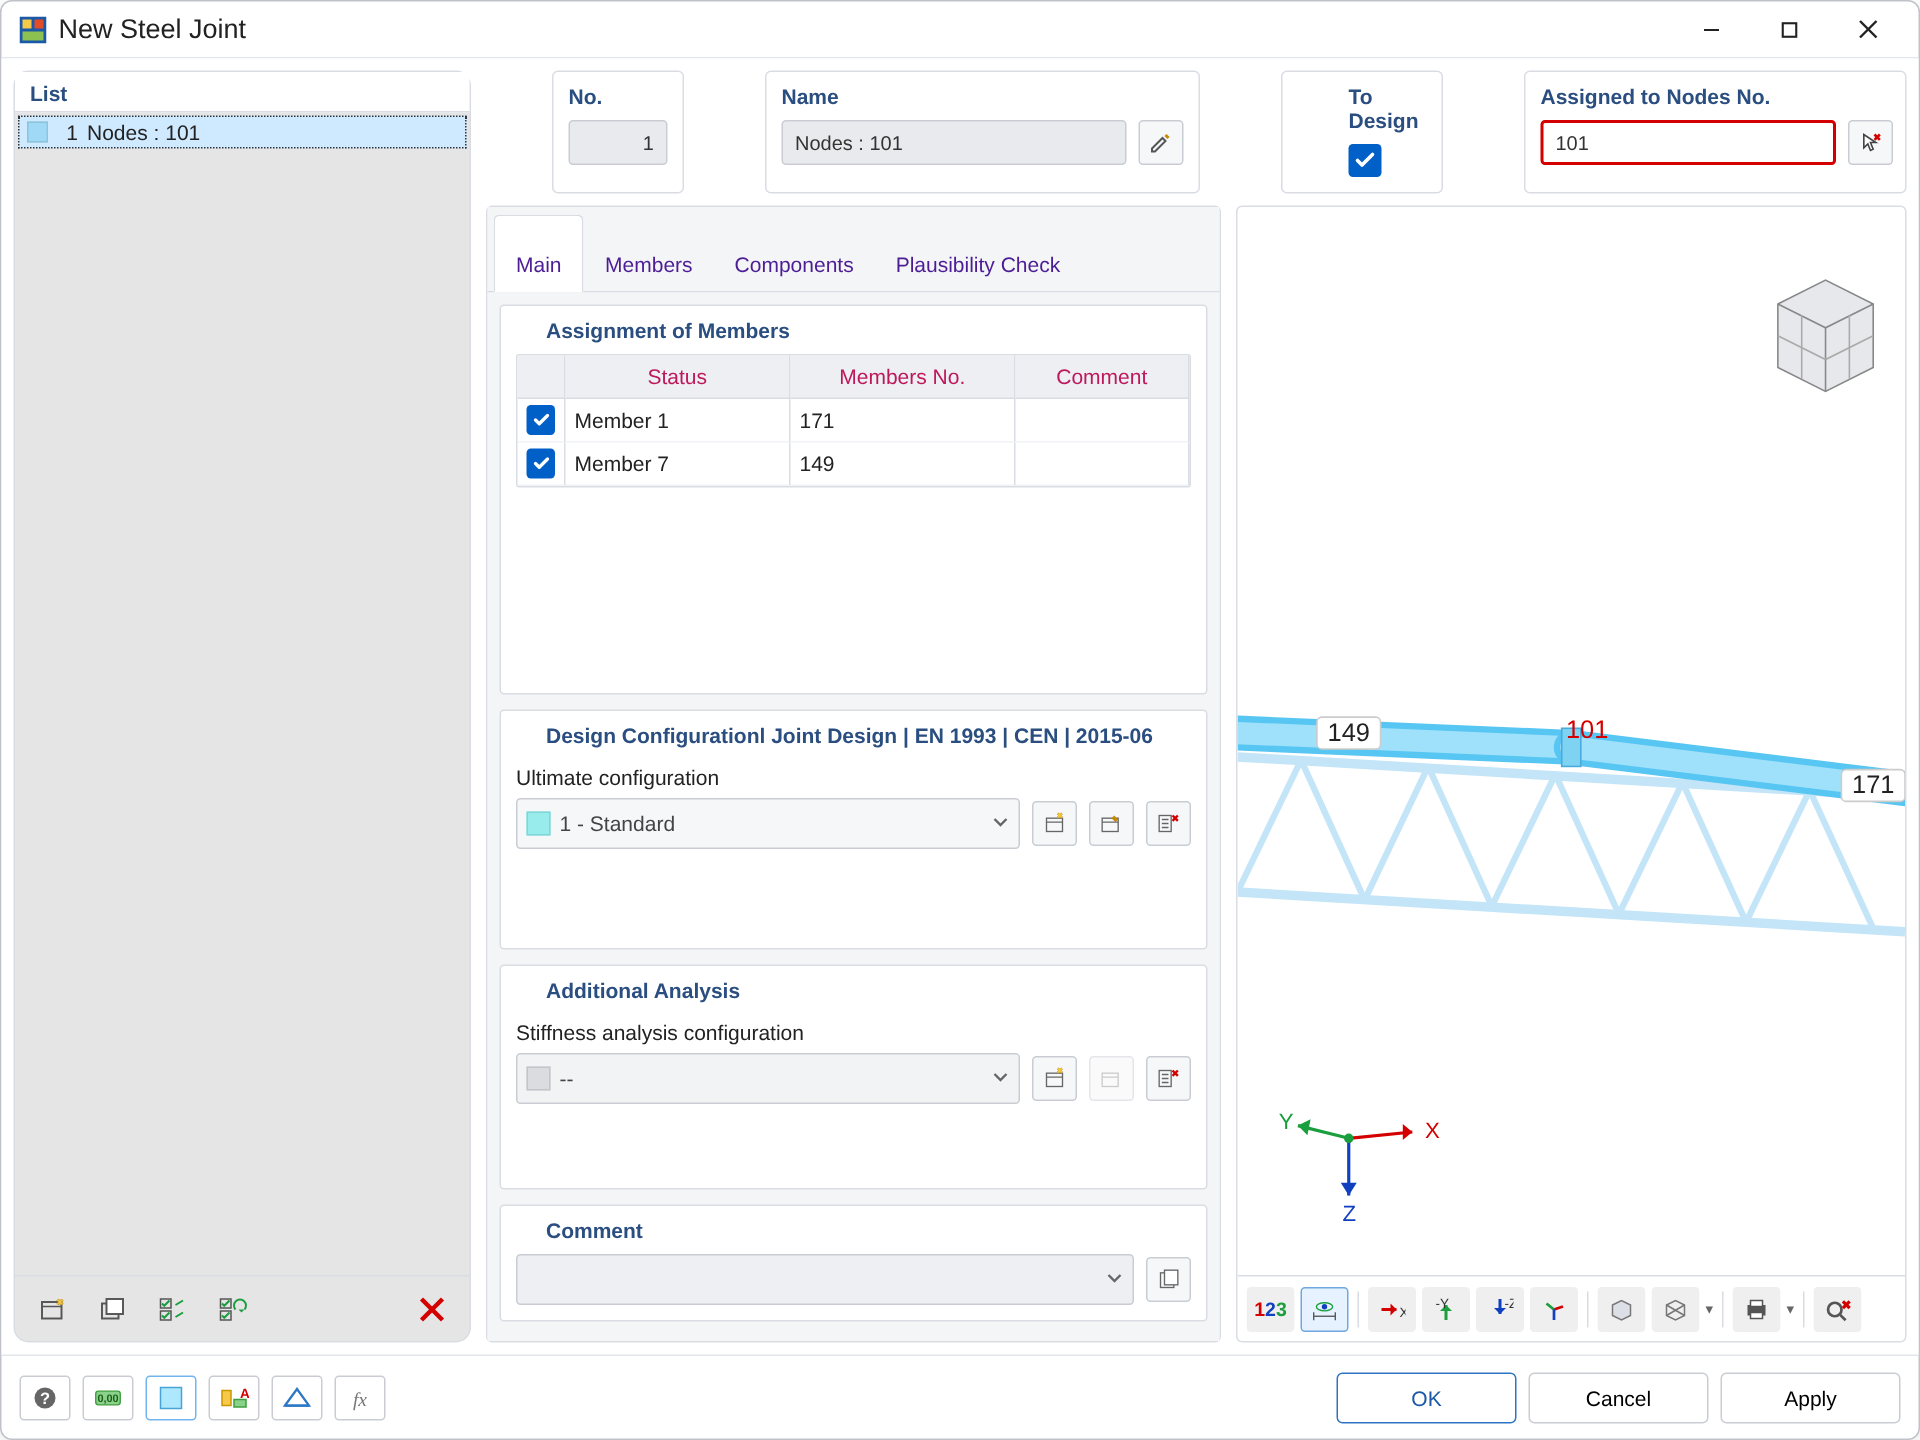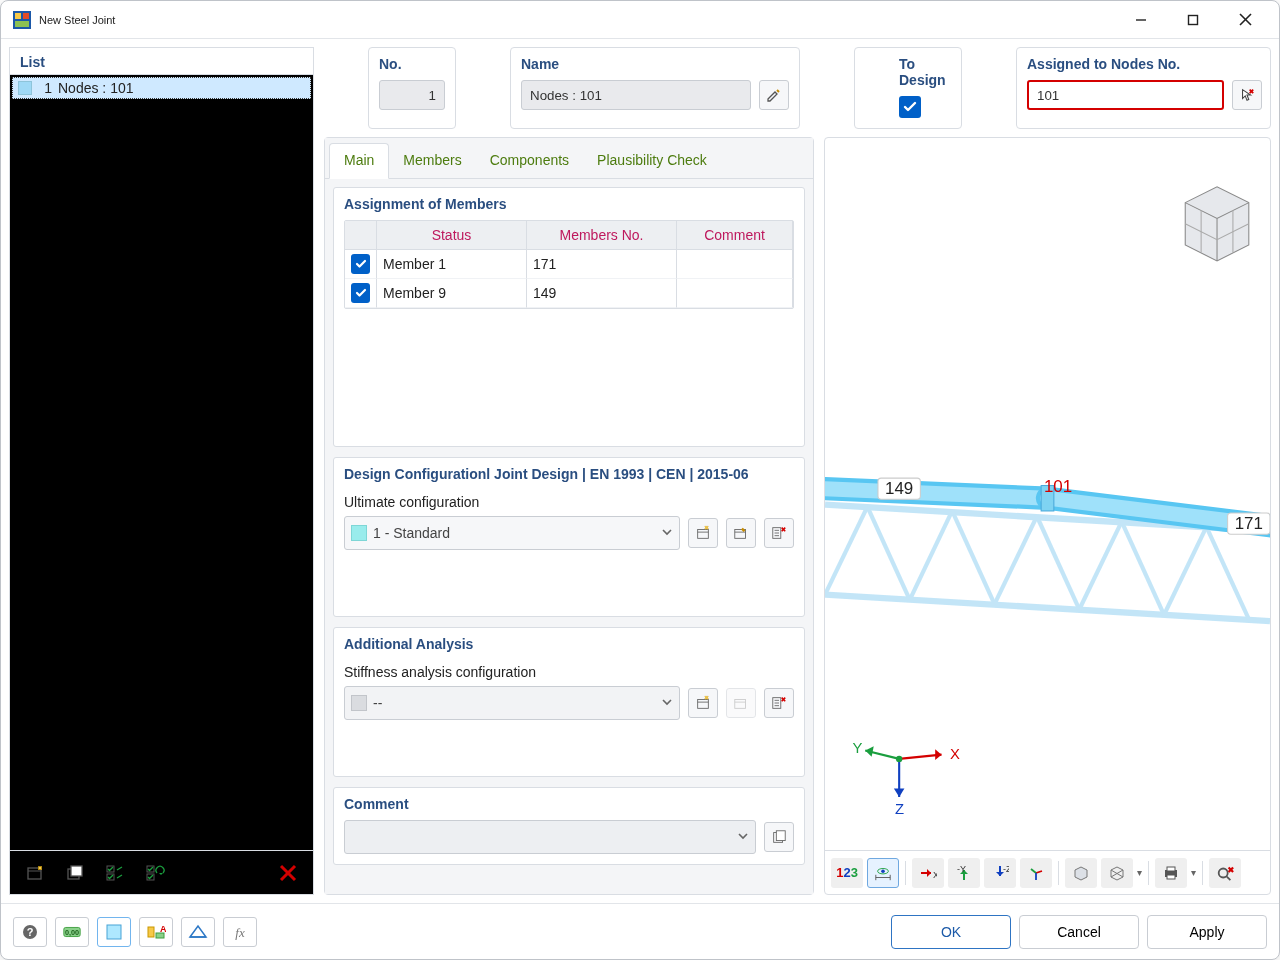--- a/index.html
+++ b/index.html
@@ -40,41 +40,41 @@
   .titlebar {
     height: 38px;
     display: flex; align-items: center;
     padding: 0 8px 0 12px;
     border-bottom: 1px solid #E2E5E9;
   }
   .titlebar .app-icon {
     width:18px; height:18px; margin-right:8px;
     display: inline-flex; align-items:center; justify-content:center;
   }
-  .titlebar .title { font-size: 11px; }
+  .titlebar .title { font-size: 18px; }
   .titlebar .win-controls { margin-left:auto; display:flex; align-items:center; gap:0; }
   .titlebar .win-btn { width:52px; height:38px; display:flex; align-items:center; justify-content:center; }
   .titlebar .win-btn svg { stroke:#222; }
 
   
   .client {
     flex:1; display:flex;
     padding: 8px;
     gap: 10px;
     background: #FFF;
     min-height:0;
   }
 
   
   .list-panel {
     width: 305px; flex-shrink:0;
     display:flex; flex-direction:column;
     border: 1px solid var(--border-light);
-    border-radius: 0;
-    background:#000000;
+    border-radius: 10px;
+    background:#e5e5e5;
   }
   .section-head {
     padding:6px 10px 4px;
     font-weight:600;
     color: var(--brand-blue);
     border-bottom: 1px solid var(--border-light);
     background:#FFF;
   }
   .list-body { flex:1; overflow:auto; padding:2px; }
   .list-row {
@@ -161,23 +161,23 @@
     display:flex; flex-direction:column;
     min-height:0;
   }
   .tabs {
     display:flex; align-items:flex-end;
     padding:4px 4px 0 4px;
     border-bottom:1px solid var(--border-light);
     background:#F4F5F7;
   }
   .tab {
-    padding:8px 14px 10px;
+    padding:24px 14px 10px;
     border-radius:4px 4px 0 0;
-    color:#4d7c0f;
+    color:#4c1d95;
   }
   .tab.active {
     background:#FFF;
     border:1px solid var(--border-light);
     border-bottom:1px solid #FFF;
     position:relative; top:1px;
   }
   .tab-content {
     flex:1; overflow:auto;
     display:flex; flex-direction:column;
@@ -188,20 +188,21 @@
   }
   .group {
     background:#FFF;
     border:1px solid var(--border-light);
     border-radius:3px;
     padding:0 10px 10px;
   }
   .group .group-title {
     font-weight:600; color:var(--brand-blue);
     padding:8px 0;
+    margin-left:20px;
   }
   .grid {
     border:1px solid var(--border-light);
     border-radius:2px;
   }
   .grid-head, .grid-row {
     display:grid;
     grid-template-columns: 32px 150px 150px 1fr;
   }
   .grid-head .cell {
@@ -453,21 +454,21 @@
                   <div class="cell"></div>
                 </div>
                 <div class="grid-row">
                   <div class="cell center">
                     <span class="sm-check">
                       <svg width="12" height="12" viewBox="0 0 12 12" fill="none">
                           <path d="M2 6l2.5 2.5L10 3" stroke-width="2.2" stroke-linecap="round" stroke-linejoin="round"></path>
                         </svg>
                     </span>
                   </div>
-                  <div class="cell">Member 9</div>
+                  <div class="cell">Member 7</div>
                   <div class="cell">149</div>
                   <div class="cell"></div>
                 </div>
               </div>
             </div>
 
             <div class="group" style="min-height:160px;">
               <div class="group-title">Design Configurationl Joint Design | EN 1993 | CEN | 2015-06</div>
               <div style="margin:4px 0 6px;">Ultimate configuration</div>
               <div class="field-row">

